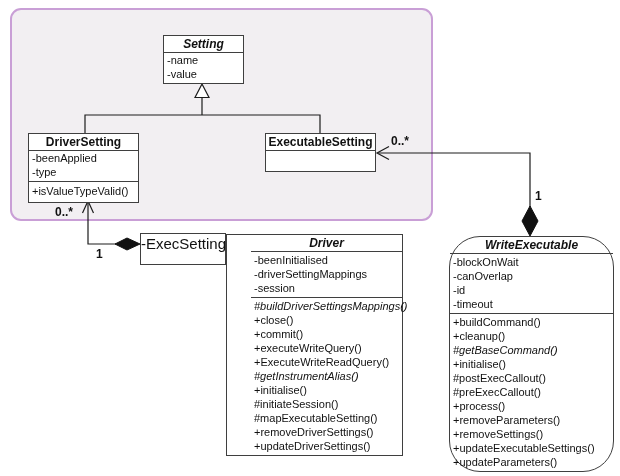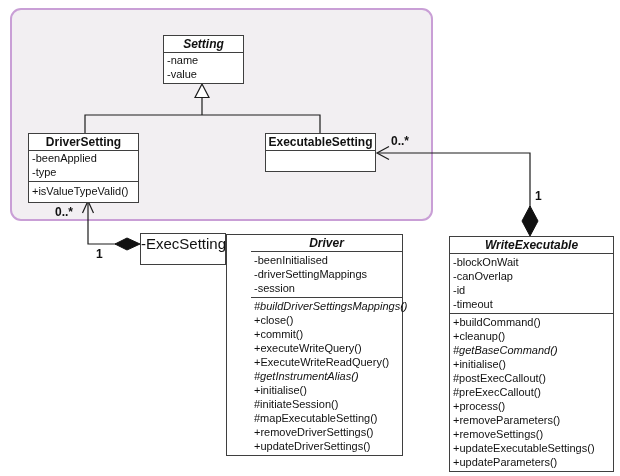--- a/index.html
+++ b/index.html
@@ -99,21 +99,21 @@
         <div class="member">+ExecuteWriteReadQuery()</div>
         <div class="member italic">#getInstrumentAlias()</div>
         <div class="member">+initialise()</div>
         <div class="member">#initiateSession()</div>
         <div class="member">#mapExecutableSetting()</div>
         <div class="member">+removeDriverSettings()</div>
         <div class="member">+updateDriverSettings()</div>
       </div>
   </div>
 
-  <div class="uml-class mlh14" style="left:449px;top:236px;width:165px;">
+  <div class="uml-class mlh14" style="left:449px;top:236px;width:165px;border-radius:31px;">
     <div class="uml-title italic">WriteExecutable</div>
     <div class="uml-section">
         <div class="member">-blockOnWait</div>
         <div class="member">-canOverlap</div>
         <div class="member">-id</div>
         <div class="member">-timeout</div>
       </div>
     <div class="uml-section">
         <div class="member">+buildCommand()</div>
         <div class="member">+cleanup()</div>

